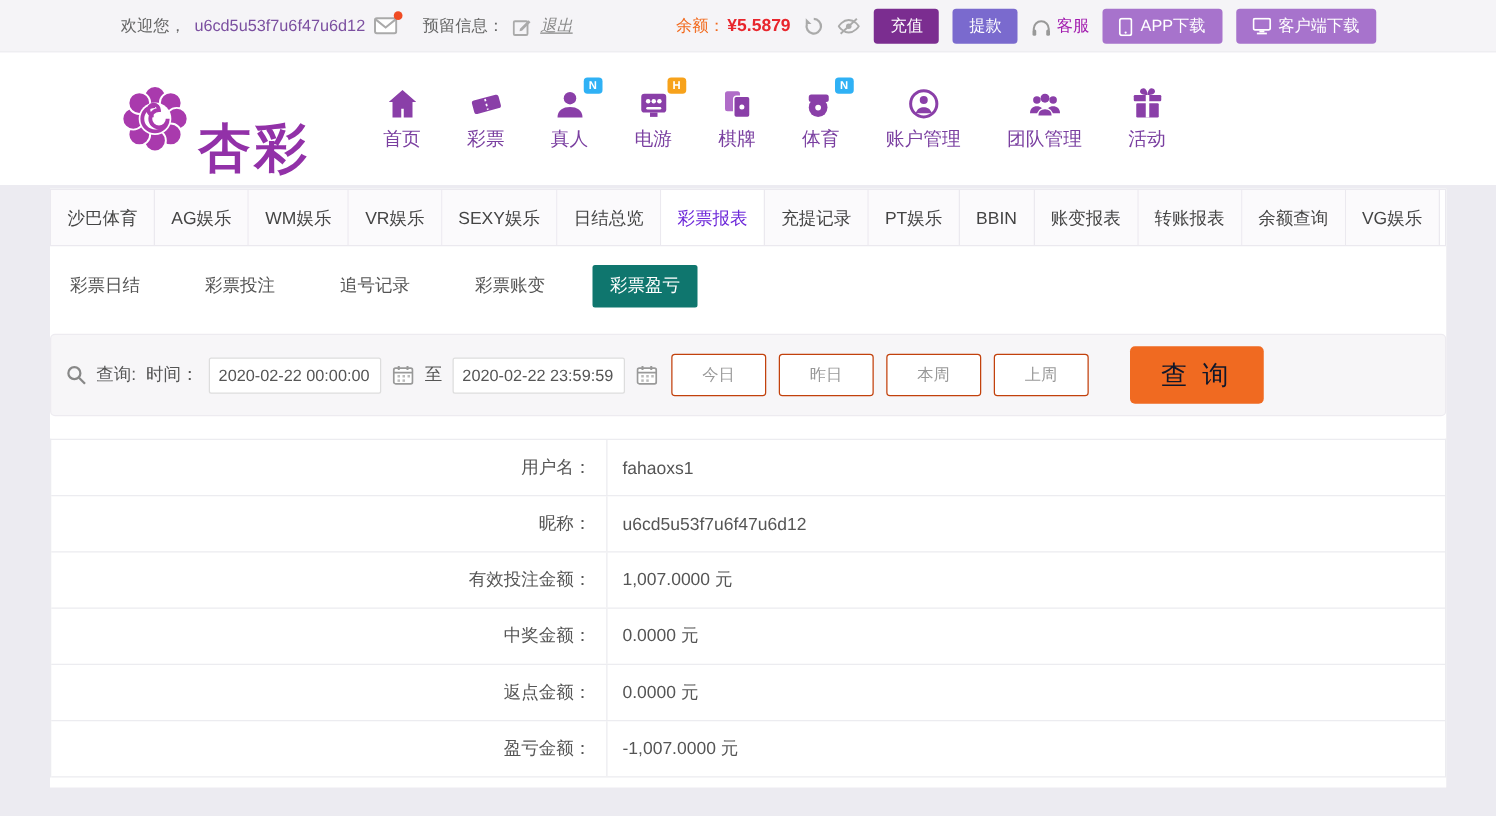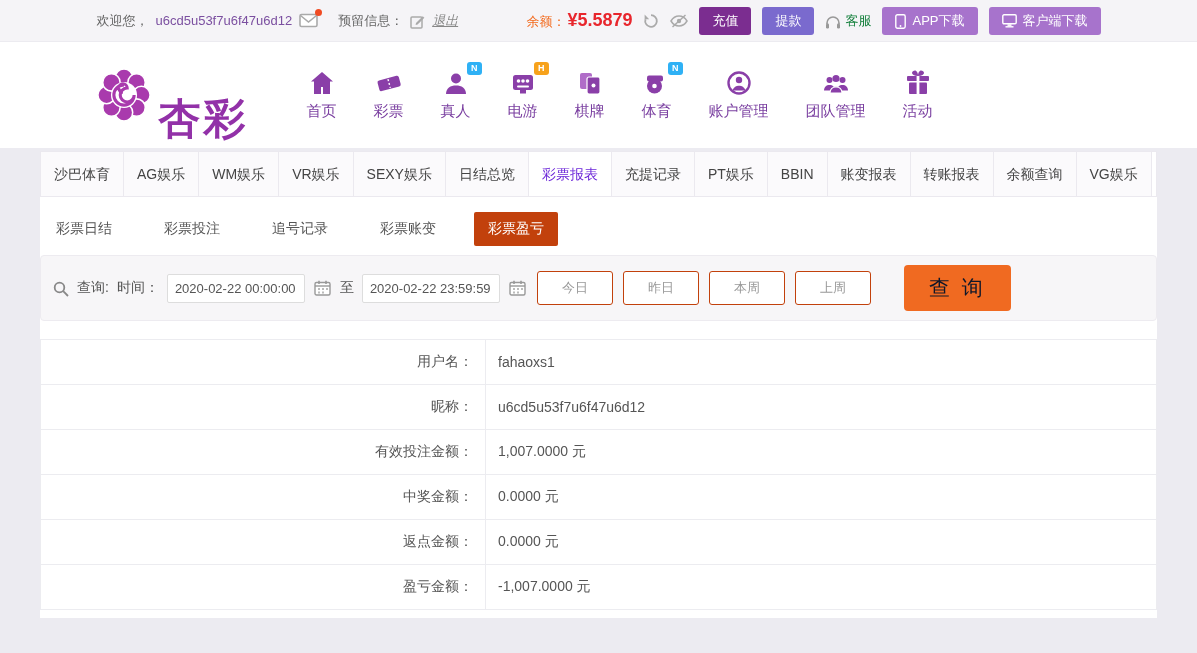--- a/index.html
+++ b/index.html
@@ -18,30 +18,30 @@
     display:flex; align-items:center; font-size:13px; color:#666;
   }
   .tb-left { display:flex; align-items:center; gap:7px; }
   .tb-right { margin-left:auto; display:flex; align-items:center; gap:11px; }
   .username { color:#7b4fa0; }
   .mail-wrap { position:relative; display:inline-flex; }
   .mail-dot { position:absolute; top:-4px; right:-4px; width:7px; height:7px; border-radius:50%; background:#f04b23; }
   .logout { font-style:italic; text-decoration:underline; color:#888; cursor:pointer; }
   .sep-gap { width:6px; }
   .balance-label { color:#f2691c; font-size:13px; }
-  .balance-value { color:#e8262d; font-weight:bold; font-size:18px; margin-left:2px; }
+  .balance-value { color:#e8262d; font-weight:bold; font-size:14px; margin-left:2px; }
   .tb-btn {
     border:none; color:#fff; font-size:13px; padding:5px 13px;
     border-radius:3px; cursor:pointer; display:inline-flex; align-items:center; gap:6px;
     font-family:inherit;
   }
   .btn-dark   { background:#7b2d90; }
   .btn-mid    { background:#7a6ace; }
   .btn-light  { background:#a773cc; }
-  .service { display:inline-flex; align-items:flex-end; gap:4px; color:#15803d; cursor:pointer; }
+  .service { display:inline-flex; align-items:flex-end; gap:4px; color:#a21caf; cursor:pointer; }
 
   
   .header { height:106px; background:#fff; display:flex; align-items:center; }
   .header-inner { width:1008px; margin:0 auto; display:flex; align-items:center; }
   .logo { display:flex; align-items:center; gap:6px; margin-right:58px; cursor:pointer; }
   .logo-text { font-size:42px; font-weight:bold; color:#9231a8; letter-spacing:3px;margin-top:48px; }
   .nav { display:flex; align-items:flex-end; gap:37px; }
   .nav-item { position:relative; display:flex; flex-direction:column; align-items:center; gap:5px; cursor:pointer; }
   .nav-label { font-size:15px; color:#7a3fa0; white-space:nowrap; }
   .nav-badge {
@@ -57,24 +57,24 @@
 
   .tabbar { display:flex; border:1px solid #ebe9ef; background:#fff; }
   .tab {
     padding:0 13px; height:44px; line-height:44px; font-size:14px; color:#444;
     border-right:1px solid #ebe9ef; background:#fbfafc; cursor:pointer; white-space:nowrap;
   }
   .tab.active { background:#fff; color:#6d28d9; }
 
   .subtabs { display:flex; align-items:center; gap:24px; margin:14px 0 0 2px; height:36px; }
   .subtab { font-size:14px; color:#555; padding:8px 14px; cursor:pointer; border-radius:2px; }
-  .subtab.active { background:#c2410c; color:#fff; }
+  .subtab.active { background:#0f766e; color:#fff; }
 
   .querybar {
-    margin-top:8px; background:#f7f6f8; border:1px solid #edebf0; border-radius:4px;
+    margin-top:20px; background:#f7f6f8; border:1px solid #edebf0; border-radius:4px;
     padding:9px 12px; display:flex; align-items:center; gap:8px;
   }
   .q-label { font-size:14px; color:#555; }
   .q-input {
     width:138px; height:29px; border:1px solid #ddd; border-radius:2px;
     padding:0 7px; font-size:13px; color:#555; background:#fff; font-family:inherit;
   }
   .cal-btn { background:none; border:none; cursor:pointer; padding:0 1px; line-height:0; }
   .quick-btn {
     background:#fff; border:1px solid #c2410c; color:#999; font-size:13px;

